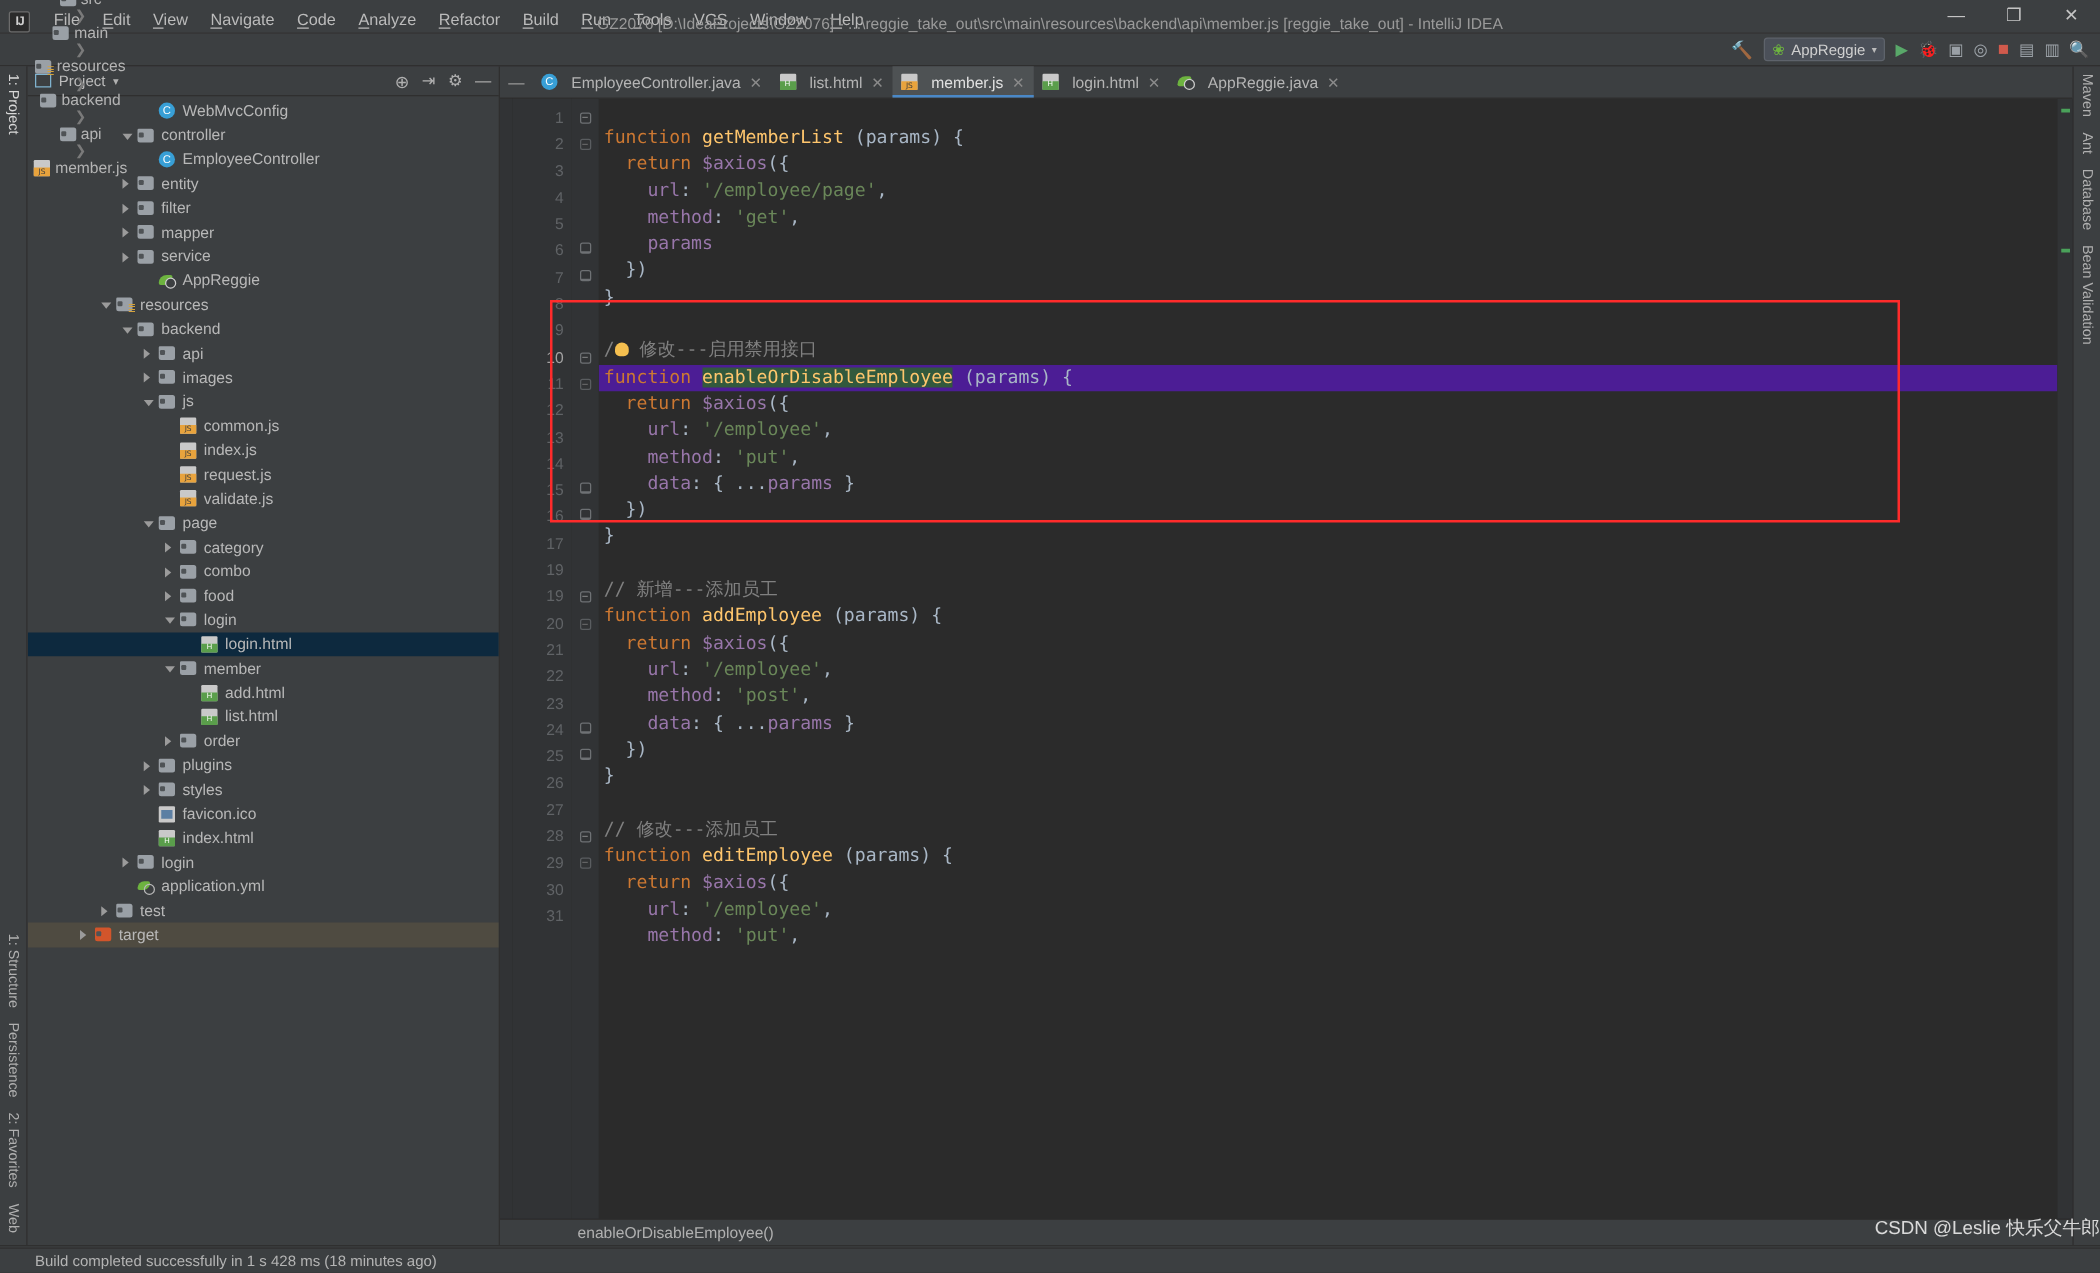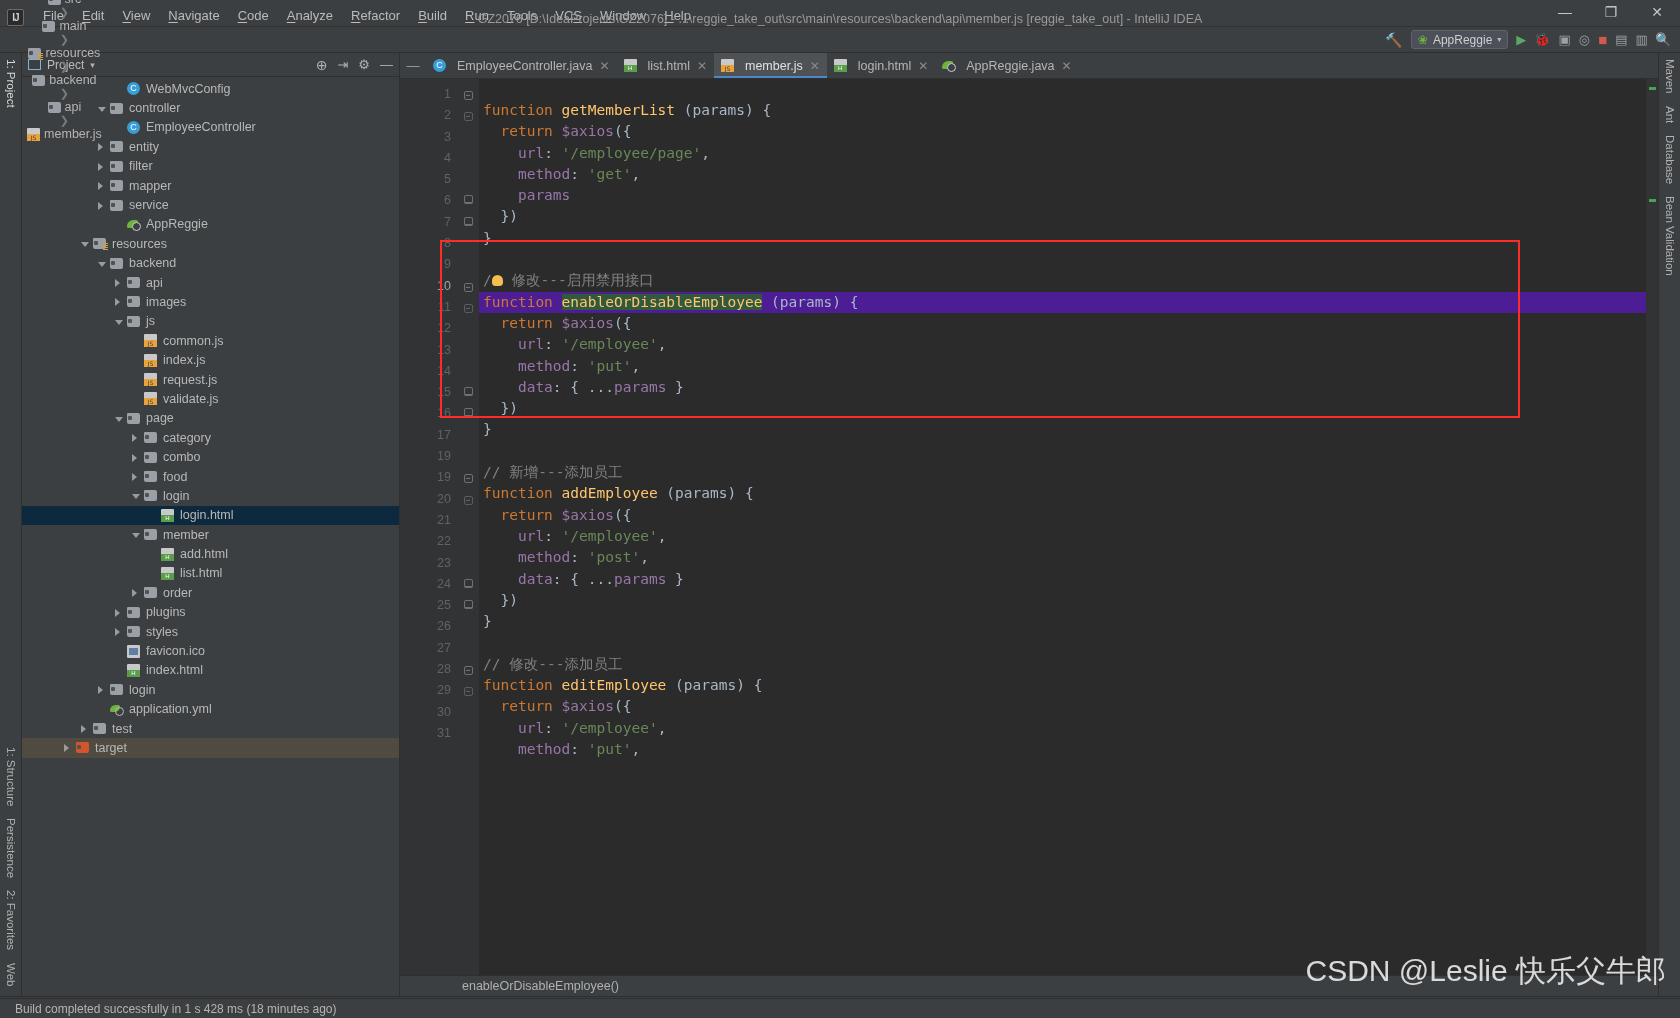--- a/index.html
+++ b/index.html
@@ -123,24 +123,24 @@
     width:22px; background:#3c3f41; border-left:1px solid #2f2f2f;
     display:flex; flex-direction:column; align-items:center;
   }
   
   .markcol{ width:12px; background:#313335; position:relative; flex:0 0 auto;}
 
   
   .services{ background:#3c3f41; border-top:1px solid #2f2f2f; }
   .svchead{ height:21px; display:flex; align-items:center; padding-left:28px; font-size:12.5px; color:#c0c0c0; position:relative;}
   .svchead .right{ position:absolute; right:8px; display:flex; gap:12px; align-items:center;}
-  .buildstatus{ height:20px; display:flex; align-items:center; font-size:12px; color:#b4b4b4; padding-left:15px;}
+  .buildstatus{ height:20px; display:flex; align-items:center; font-size:12px; color:#b4b4b4; padding-left:28px;}
 
   .watermark{
-    position:absolute; right:14px; bottom:26px; font-size:30px; color:#e8e8e8;
+    position:absolute; right:0; bottom:26px; font-size:15px; color:#e8e8e8;
     opacity:.92; pointer-events:none; font-family:"Liberation Sans",sans-serif;
   }
   .folder{ width:13px;height:11px;background:#9aa0a6;border-radius:1px 2px 2px 2px; position:relative;}
   .folder:before{ content:""; position:absolute; left:1px; top:3px; width:4px;height:4px;background:#4f5356;border-radius:1px;}
   .folder.res{ background:#9aa0a6;}
   .folder.res:after{ content:""; position:absolute; right:-2px;bottom:-1px; width:5px;height:7px;
     background:repeating-linear-gradient(#d6a33b,#d6a33b 1px,transparent 1px,transparent 2px);}
   .folder.test{ background:#9aa0a6;}
   .folder.target{ background:#d2552b;}
   .cbadge{ width:13px;height:13px;border-radius:50%;background:#389fd6;color:#fff;font-size:9px;text-align:center;line-height:13px;}

